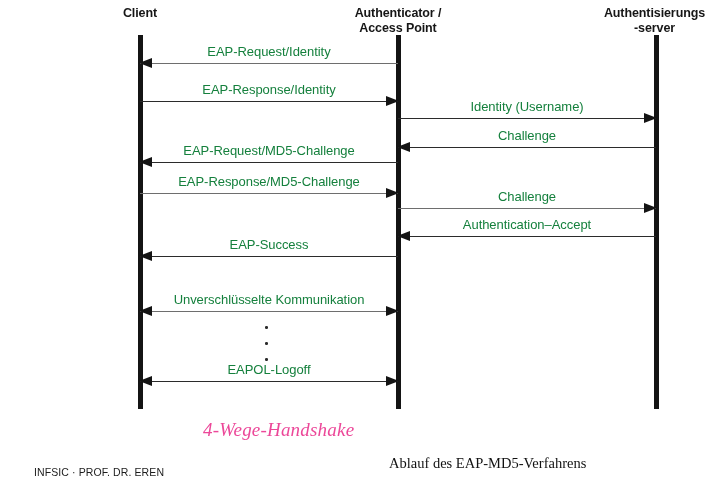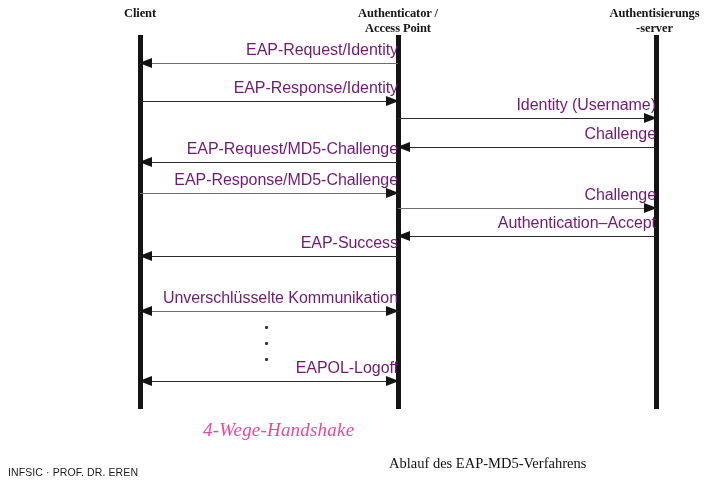--- a/index.html
+++ b/index.html
@@ -17,21 +17,21 @@
     width: 721px;
     height: 484px;
     background: #ffffff;
     overflow: hidden;
   }
 
   
   .participant-label {
     position: absolute;
     text-align: center;
-    font-family: Liberation Serif, serif;
+    font-family: Liberation Sans, sans-serif;
     font-size: 12.5px;
     font-weight: bold;
     color: #161616;
     line-height: 15px;
     letter-spacing: -0.1px;
     white-space: pre-line;
   }
 
   
   .lifeline {
@@ -71,24 +71,24 @@
   }
   .arrowhead.left {
     left: -1px;
     border-right: 13px solid #141414;
   }
   .msg-label {
     position: absolute;
     left: 0;
     width: 100%;
     bottom: 4px;
-    text-align: right;
+    text-align: center;
     font-family: "Liberation Sans", sans-serif;
-    font-size: 16px;
-    color: #701a75;
+    font-size: 13px;
+    color: #15803d;
     white-space: nowrap;
     letter-spacing: -0.05px;
   }
 
   
   .ellipsis-dot {
     position: absolute;
     width: 2.5px;
     height: 2.5px;
     background: #2b2b2b;
@@ -112,20 +112,21 @@
     color: #121212;
     white-space: nowrap;
   }
   .footer-text {
     position: absolute;
     font-family: "Liberation Sans", sans-serif;
     font-size: 10.5px;
     color: #1c1c1c;
     white-space: nowrap;
     letter-spacing: 0.1px;
+    margin-left: 26px;
   }
 </style>
 </head>
 <body>
 
 <div id="canvas">
 
   <div class="participant-label" style="left:90px; top:6px; width:100px;">Client</div>
 
   <div class="participant-label" style="left:333px; top:6px; width:130px;">Authenticator /

